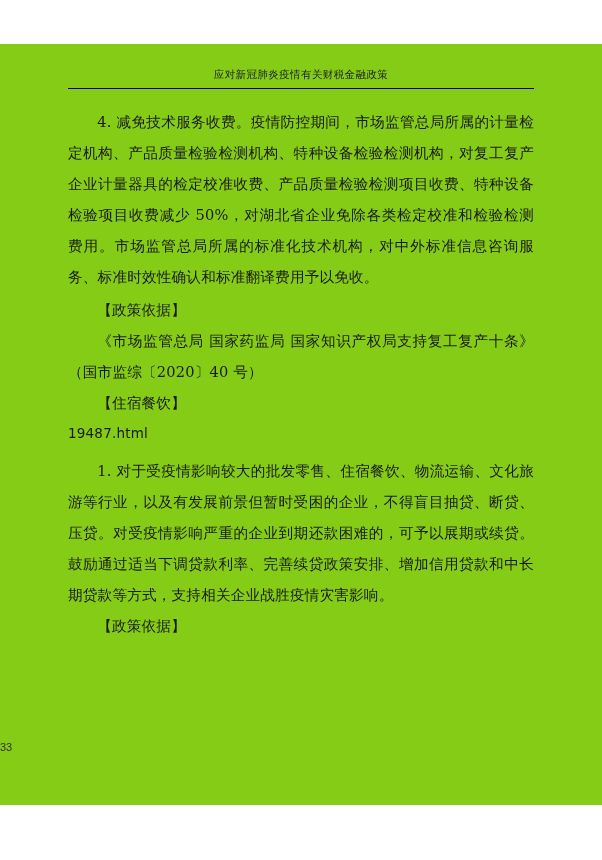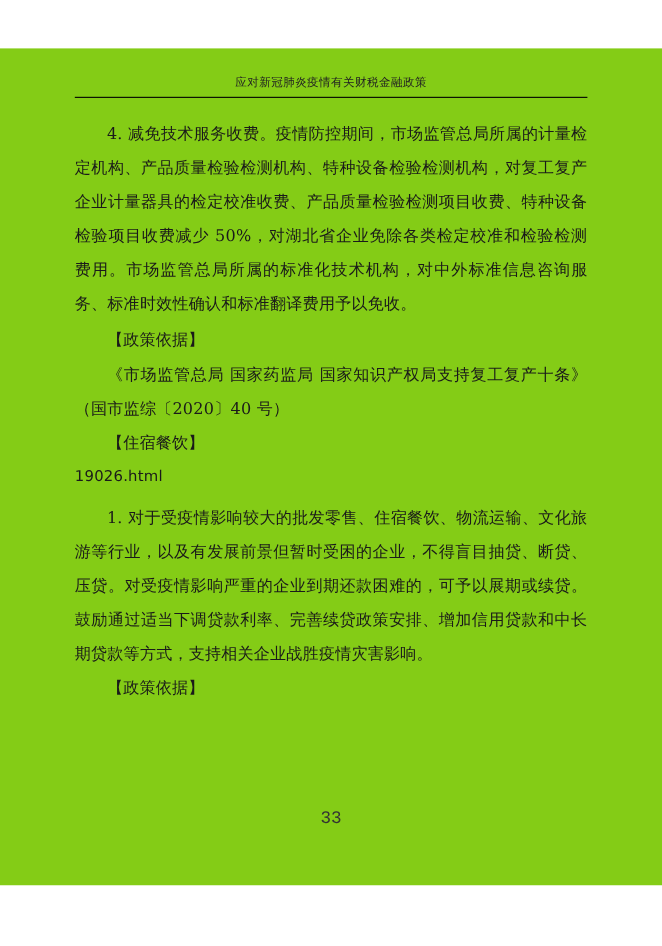--- a/index.html
+++ b/index.html
@@ -84,24 +84,23 @@
     letter-spacing: 1px;
     color: #111;
   }
   .spacer-sm { height: 6px; }
   .spacer-xs { height: 2px; }
   .page-number {
     position: absolute;
     bottom: 52px;
     left: 0;
     width: 602px;
-    text-align: center;
-    font-size: 16px;
+    font-size: 11px;
     color: #333;
-    font-family: Liberation Mono, monospace;
+    font-family: Liberation Sans, sans-serif;
   }
 </style>
 </head>
 <body>
 
 <div class="page">
 
   <div class="header">应对新冠肺炎疫情有关财税金融政策</div>
   <div class="header-rule"></div>
 
@@ -110,21 +109,21 @@
     <p class="indent2">4. 减免技术服务收费。疫情防控期间，市场监管总局所属的计量检定机构、产品质量检验检测机构、特种设备检验检测机构，对复工复产企业计量器具的检定校准收费、产品质量检验检测项目收费、特种设备检验项目收费减少 50%，对湖北省企业免除各类检定校准和检验检测费用。市场监管总局所属的标准化技术机构，对中外标准信息咨询服务、标准时效性确认和标准翻译费用予以免收。</p>
 
     <div class="spacer-xs"></div>
 
     <p class="bracket-line">【政策依据】</p>
 
     <p class="indent2">《市场监管总局 国家药监局 国家知识产权局支持复工复产十条》（国市监综〔2020〕40 号）</p>
 
     <p class="bracket-line">【住宿餐饮】</p>
 
-    <p class="url-cont">19026.html</p>
+    <p class="url-cont">19487.html</p>
 
     <div class="spacer-sm"></div>
 
 
     <p class="indent2">1. 对于受疫情影响较大的批发零售、住宿餐饮、物流运输、文化旅游等行业，以及有发展前景但暂时受困的企业，不得盲目抽贷、断贷、压贷。对受疫情影响严重的企业到期还款困难的，可予以展期或续贷。鼓励通过适当下调贷款利率、完善续贷政策安排、增加信用贷款和中长期贷款等方式，支持相关企业战胜疫情灾害影响。</p>
 
     <p class="bracket-line">【政策依据】</p>
 
   </div>
 

